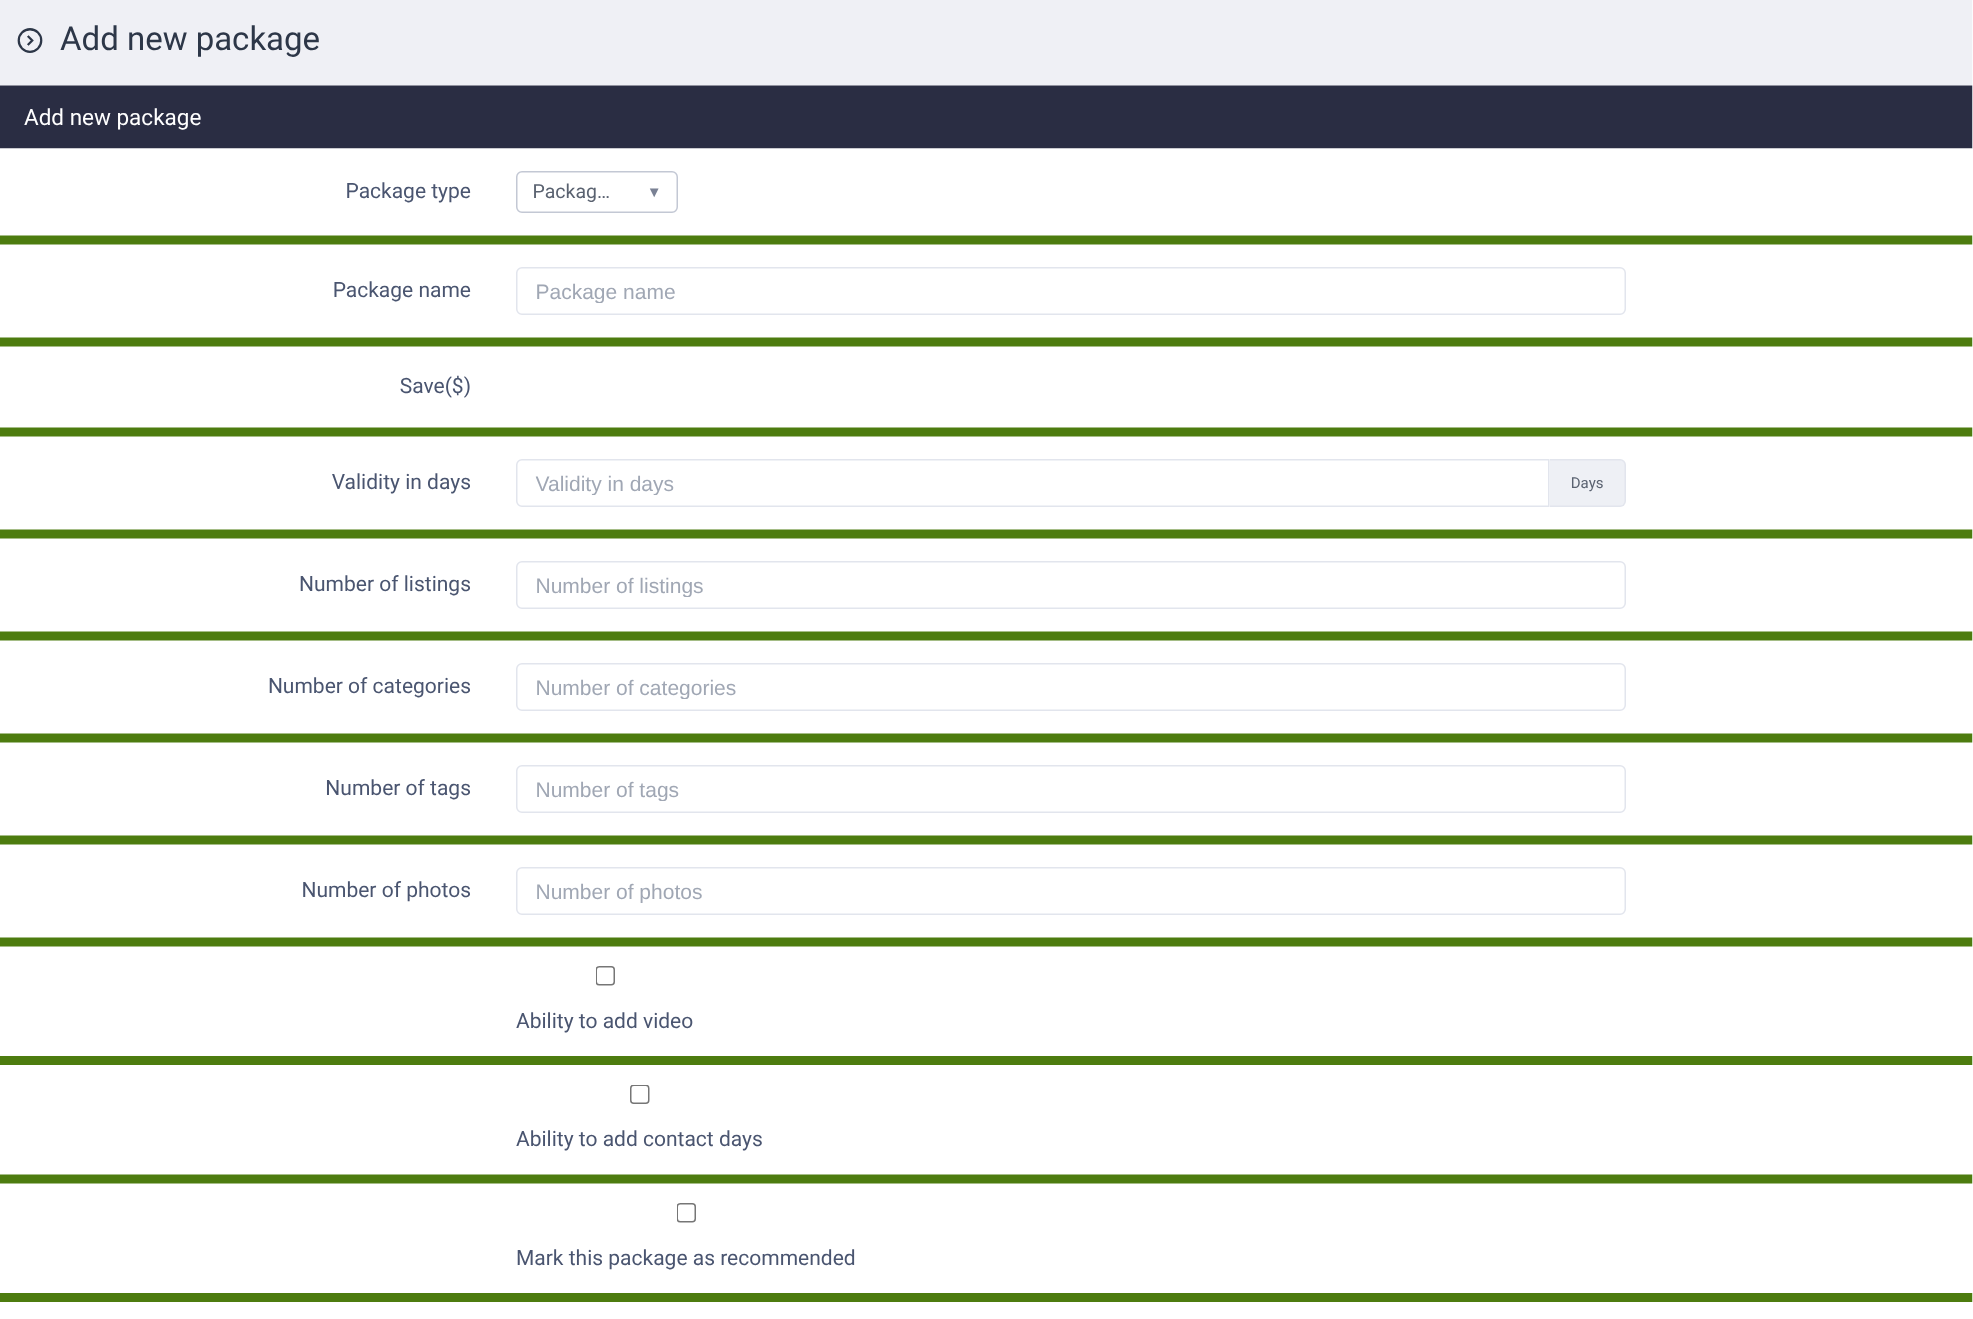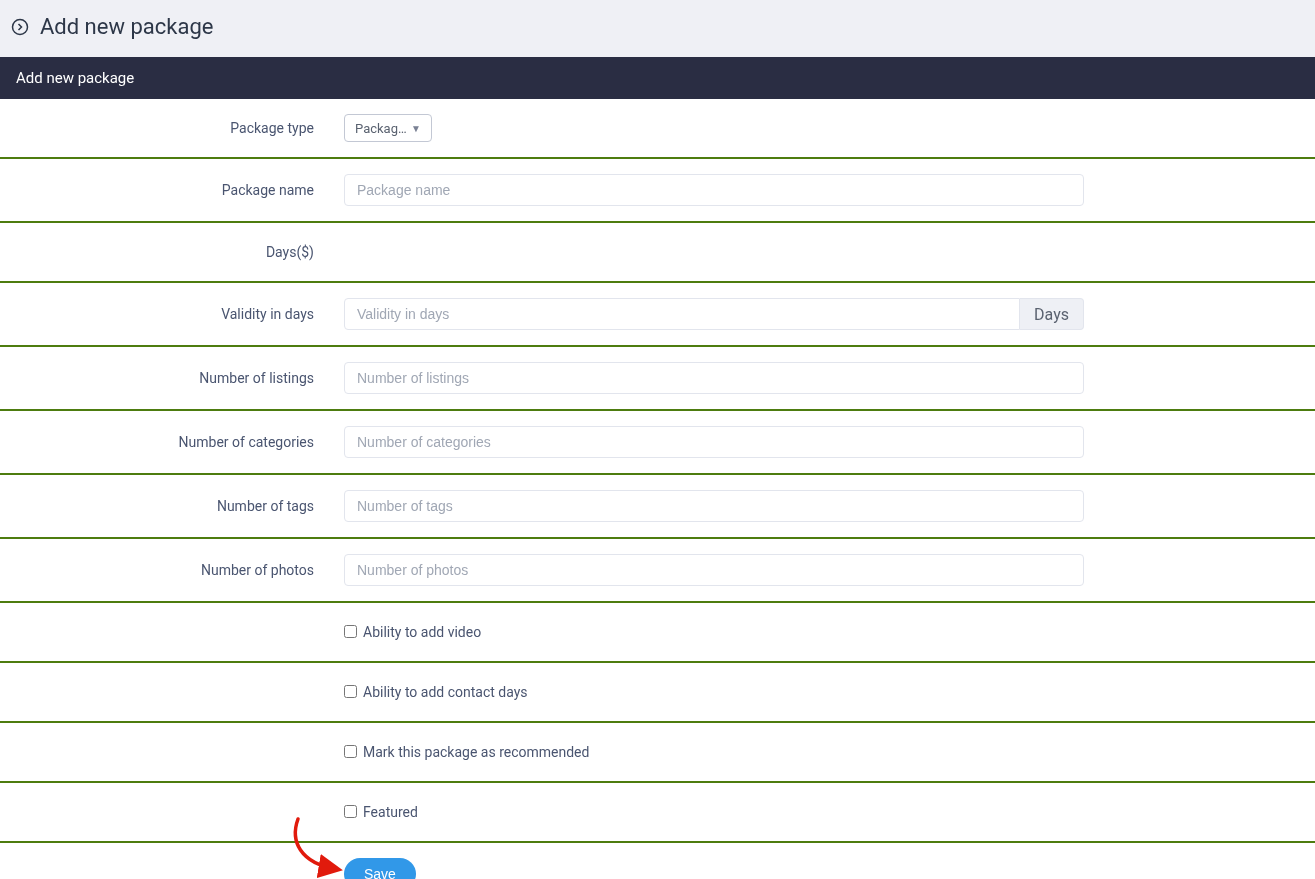--- a/index.html
+++ b/index.html
@@ -35,21 +35,21 @@
     font-size: 15px;
     font-weight: 400;
   }
   .form-container {
     background: #ffffff;
   }
   .form-row {
     display: flex;
     align-items: center;
     padding: 15px 16px;
-    border-bottom: 2px solid #4d7c0f;
+    border-bottom: 6px solid #4d7c0f;
     min-height: 60px;
   }
   .form-row:last-child { border-bottom: none; }
   .label-col {
     width: 328px;
     text-align: right;
     padding-right: 30px;
     color: #4a5570;
     font-size: 14px;
     flex-shrink: 0;
@@ -75,21 +75,21 @@
     display: inline-flex;
     align-items: center;
     justify-content: space-between;
     padding: 5px 10px;
     border: 1px solid #c3c8d4;
     border-radius: 4px;
     background: #ffffff;
     color: #5a6270;
     font-size: 13px;
     height: 28px;
-    width: 88px;
+    width: 108px;
     cursor: pointer;
   }
   .select-box .sel-text {
     overflow: hidden;
     text-overflow: ellipsis;
     white-space: nowrap;
     max-width: 58px;
   }
   .select-box .caret {
     font-size: 10px;
@@ -107,29 +107,30 @@
   .input-addon {
     background: #eef0f5;
     border: 1px solid #e2e5ed;
     border-left: none;
     border-top-right-radius: 4px;
     border-bottom-right-radius: 4px;
     padding: 0 14px;
     display: flex;
     align-items: center;
     color: #5a6270;
-    font-size: 16px;
+    font-size: 10px;
     height: 32px;
   }
   .checkbox-wrap {
     display: flex;
     align-items: center;
-    gap: 6px;
+    gap: 16px;
     color: #4a5570;
     font-size: 14px;
+    flex-direction: column;
   }
   .checkbox-wrap input[type="checkbox"] {
     width: 13px;
     height: 13px;
     margin-top: -2px;
   }
   .save-btn {
     background: #3198e8;
     color: #ffffff;
     border: none;
@@ -179,21 +180,21 @@
   </div>
 
   <div class="form-row">
     <div class="label-col">Package name</div>
     <div class="input-col">
       <input type="text" class="text-input" placeholder="Package name" style="">
     </div>
   </div>
 
   <div class="form-row">
-    <div class="label-col">Days($)</div>
+    <div class="label-col">Save($)</div>
   </div>
 
   <div class="form-row">
     <div class="label-col">Validity in days</div>
     <div class="input-col">
       <div class="input-group">
         <input type="text" class="text-input" placeholder="Validity in days" style="">
         <div class="input-addon">Days</div>
       </div>
     </div>

